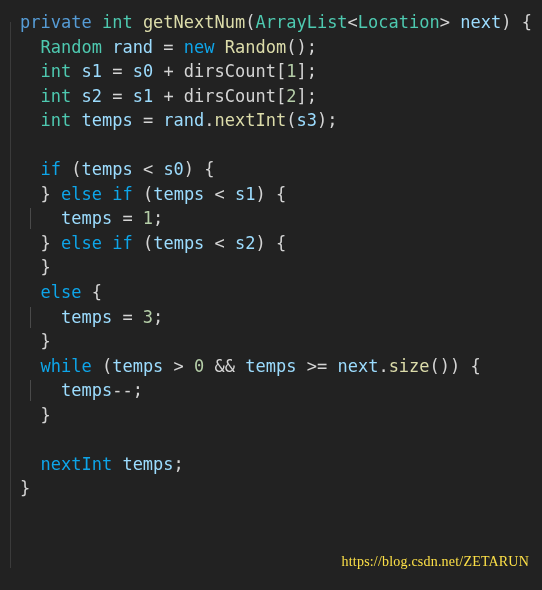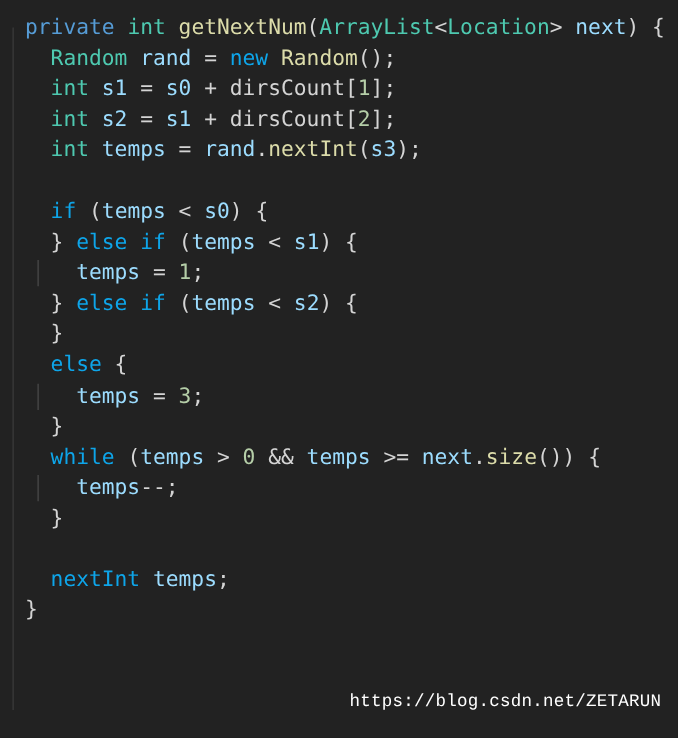--- a/index.html
+++ b/index.html
@@ -59,23 +59,23 @@
   .t-var     { color: #9cdcfe; }  
   .t-num     { color: #b5cea8; }  
   .t-plain   { color: #d4d4d4; }  
   .t-br1     { color: #d4d4d4; }
   .t-br2     { color: #d4d4d4; }
 
   .watermark {
     position: absolute;
     right: 13px;
     bottom: 20px;
-    font-family: Liberation Mono, monospace;
+    font-family: Liberation Serif, serif;
     font-size: 14px;
-    color: #ffffff;
+    color: #fde047;
     letter-spacing: 0.2px;
     white-space: nowrap;
     user-select: none;
   }
 </style>
 </head>
 <body>
 
 <div id="screenshot">
 

